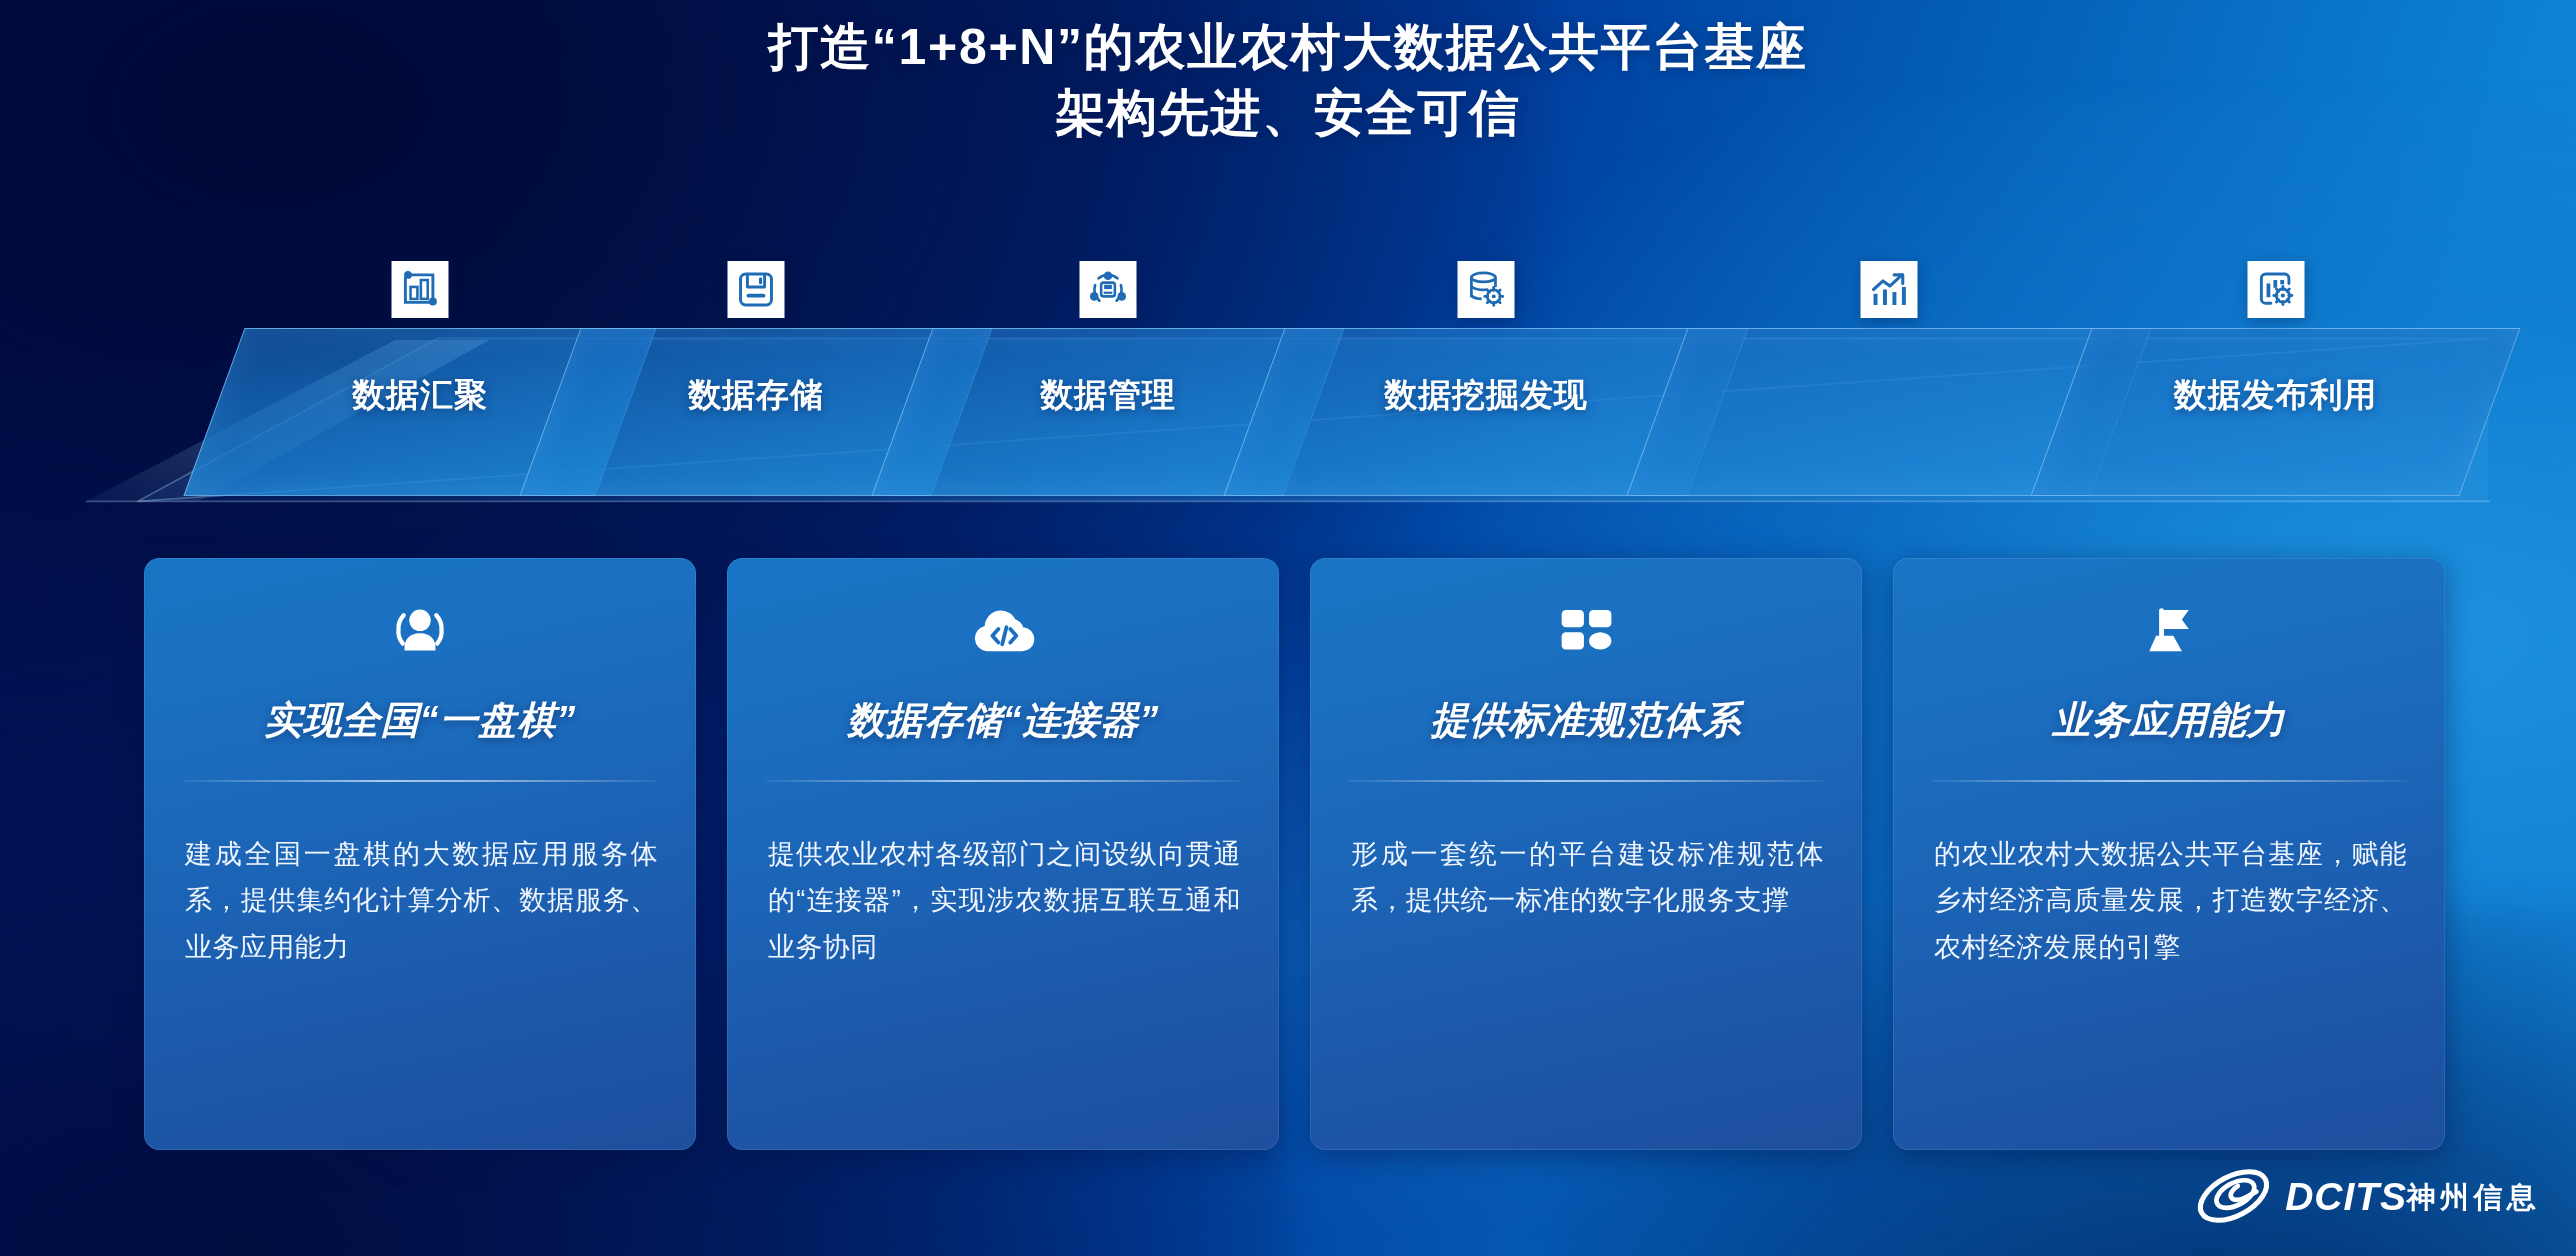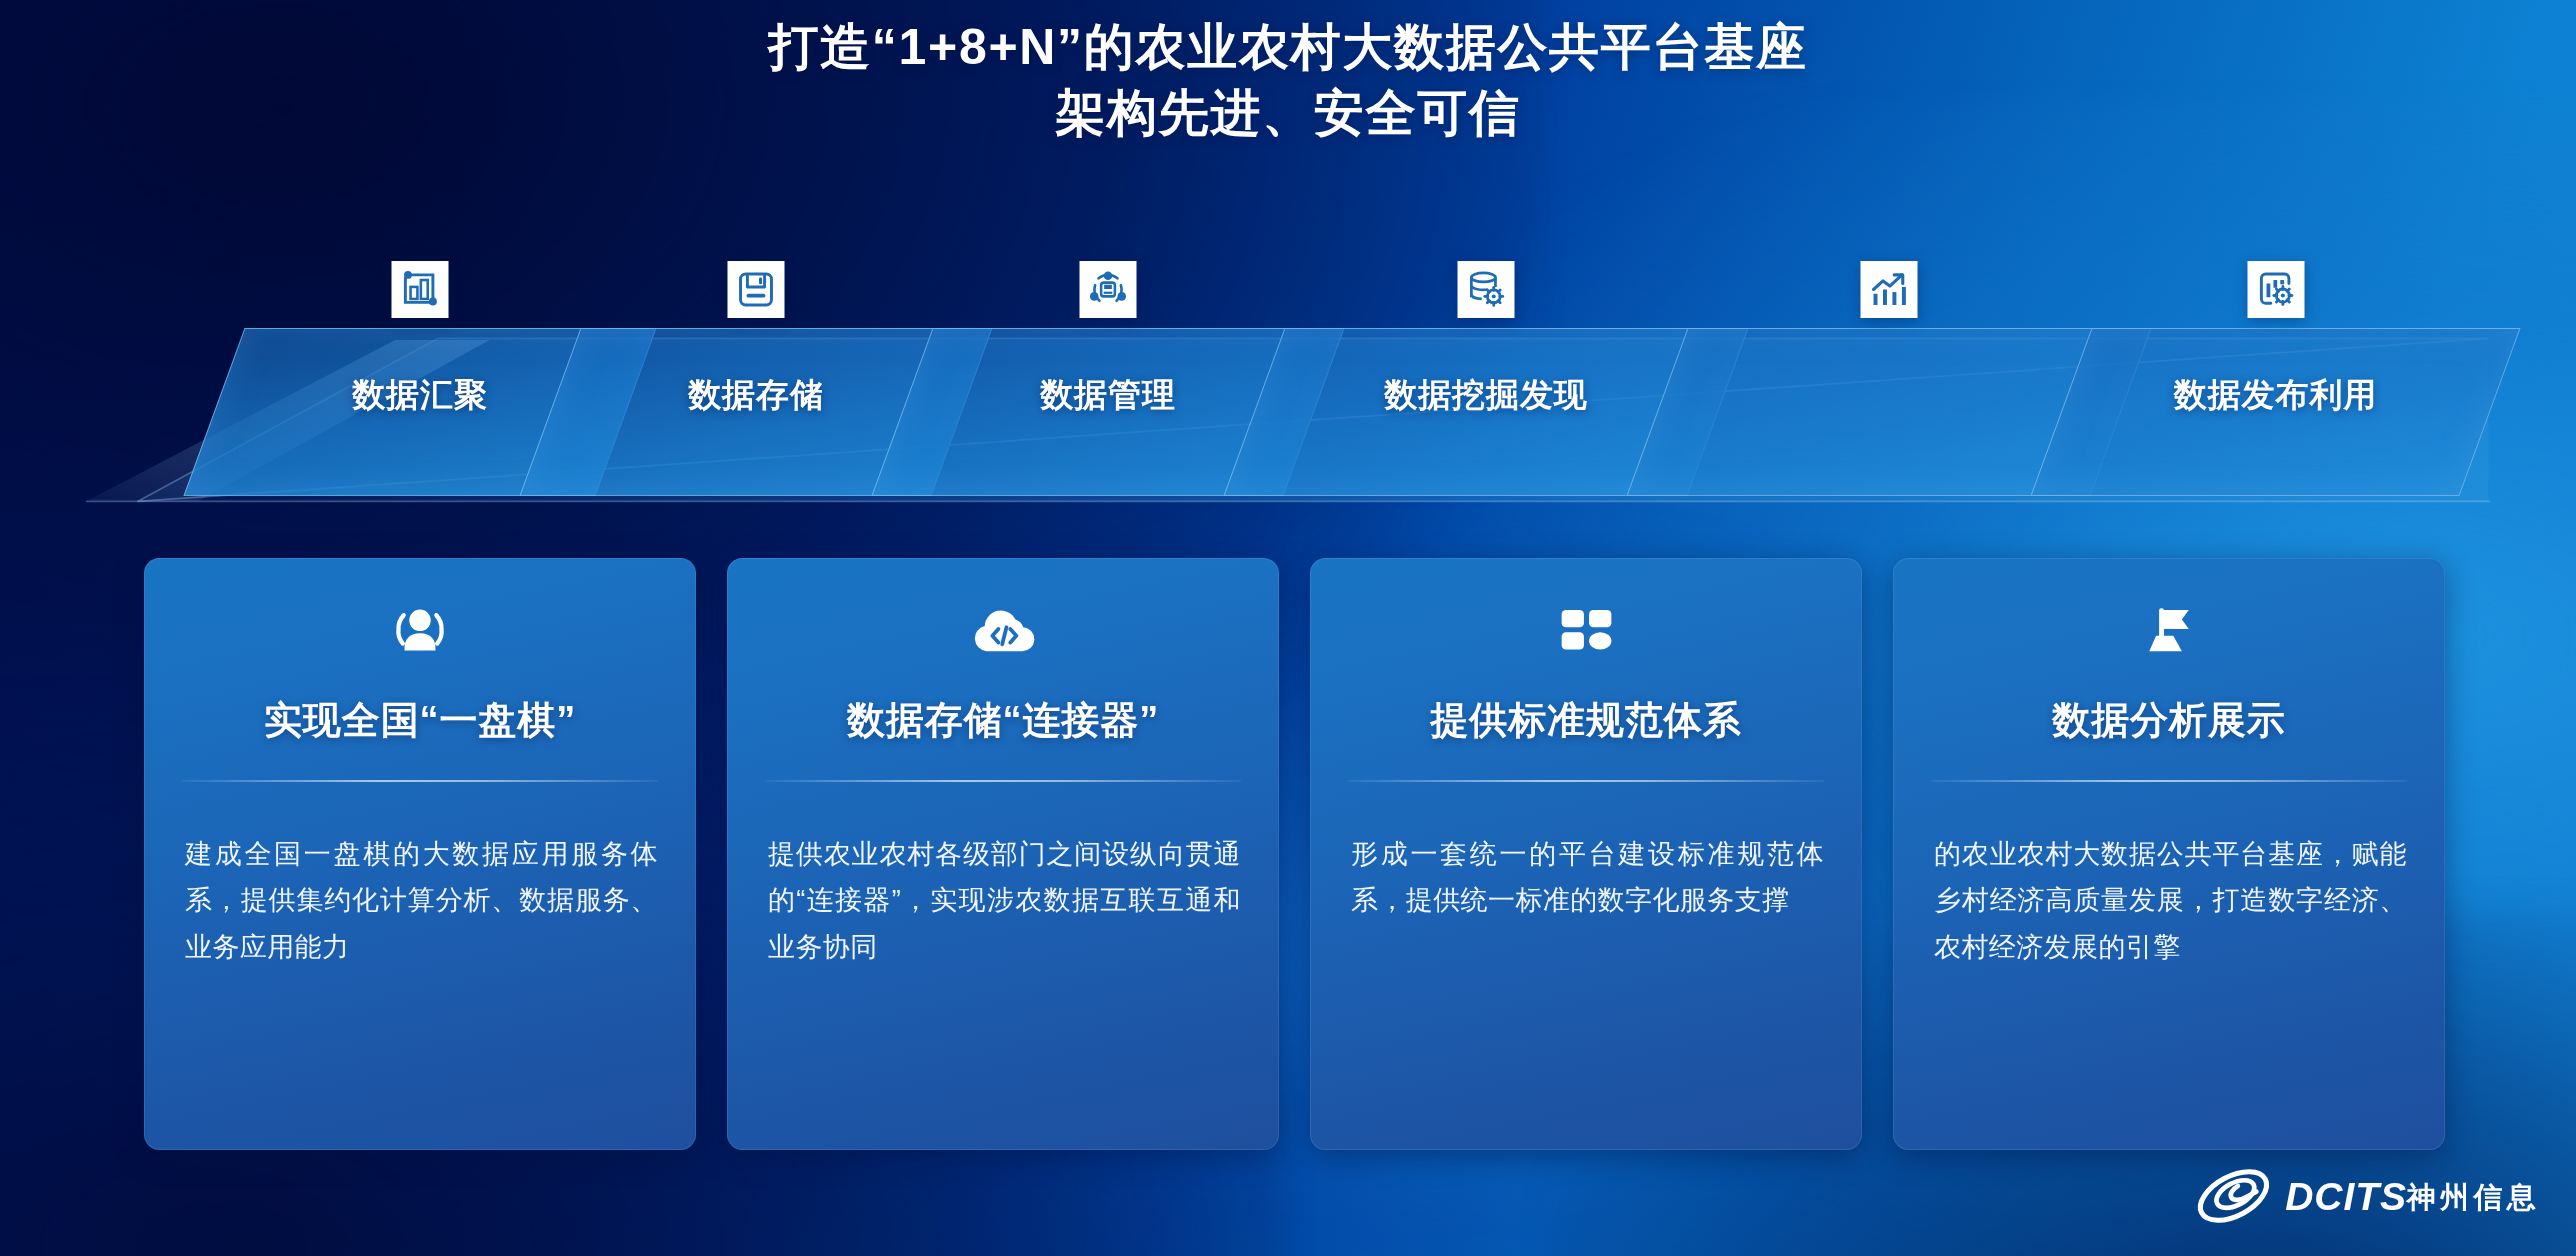--- a/index.html
+++ b/index.html
@@ -93,20 +93,21 @@
     overflow:hidden;
   }
   .card .cicon{
     position:absolute;left:50%;top:41px;transform:translateX(-50%);
     width:79px;height:65px;display:flex;align-items:center;justify-content:center;
   }
   .card .ctitle{
     position:absolute;left:0;right:0;top:137px;text-align:center;
     color:#ffffff;font-size:38px;font-weight:bold;letter-spacing:0.9px;
     text-shadow:0 1.7px 8.6px rgba(0,20,70,.42);
+    font-style:italic;
   }
   .card .cdiv{
     position:absolute;left:38px;right:38px;top:222px;height:1.7px;
     background:linear-gradient(90deg, rgba(255,255,255,.05) 0%, rgba(225,240,255,.72) 42%, rgba(255,255,255,.55) 62%, rgba(255,255,255,.05) 100%);
   }
   .card .cbody{
     position:absolute;left:41px;right:38px;top:273px;
     color:#f0f6ff;font-size:27px;line-height:1.72;letter-spacing:0.4px;
     text-align:justify;
   }
@@ -323,21 +324,21 @@
   </div>
 
   <div class="card">
     <div class="cicon">
       <svg width="67" height="57" viewBox="0 0 78 66">
         <path d="M32 8 L62 8 L54 19 L62 30 L32 30 Z" fill="#ffffff"></path>
         <rect x="27.5" y="6" width="5.6" height="40" rx="2.6" fill="#ffffff"></rect>
         <path d="M16 56 L24 38 L44 38 L54 56 Z" fill="#ffffff"></path>
       </svg>
     </div>
-    <div class="ctitle">数据分析展示</div>
+    <div class="ctitle">业务应用能力</div>
     <div class="cdiv"></div>
     <div class="cbody">的农业农村大数据公共平台基座，赋能乡村经济高质量发展，打造数字经济、农村经济发展的引擎</div>
   </div>
 </div>
 
 <div id="logo">
   <div class="mark">
     <svg width="79" height="72" viewBox="0 0 92 84">
       <g transform="rotate(-28 46 42)">
         <ellipse cx="46" cy="42" rx="42" ry="23" fill="none" stroke="#ffffff" stroke-width="6"></ellipse>

